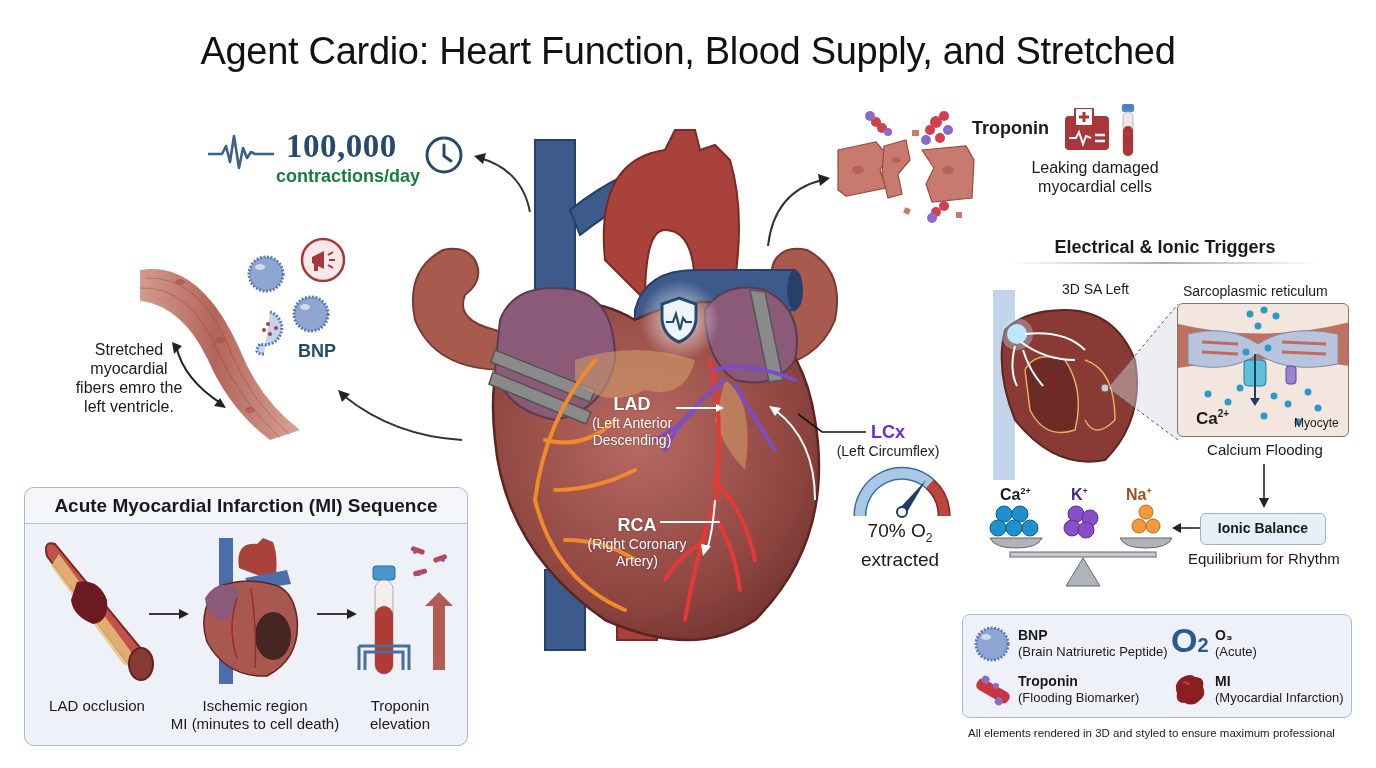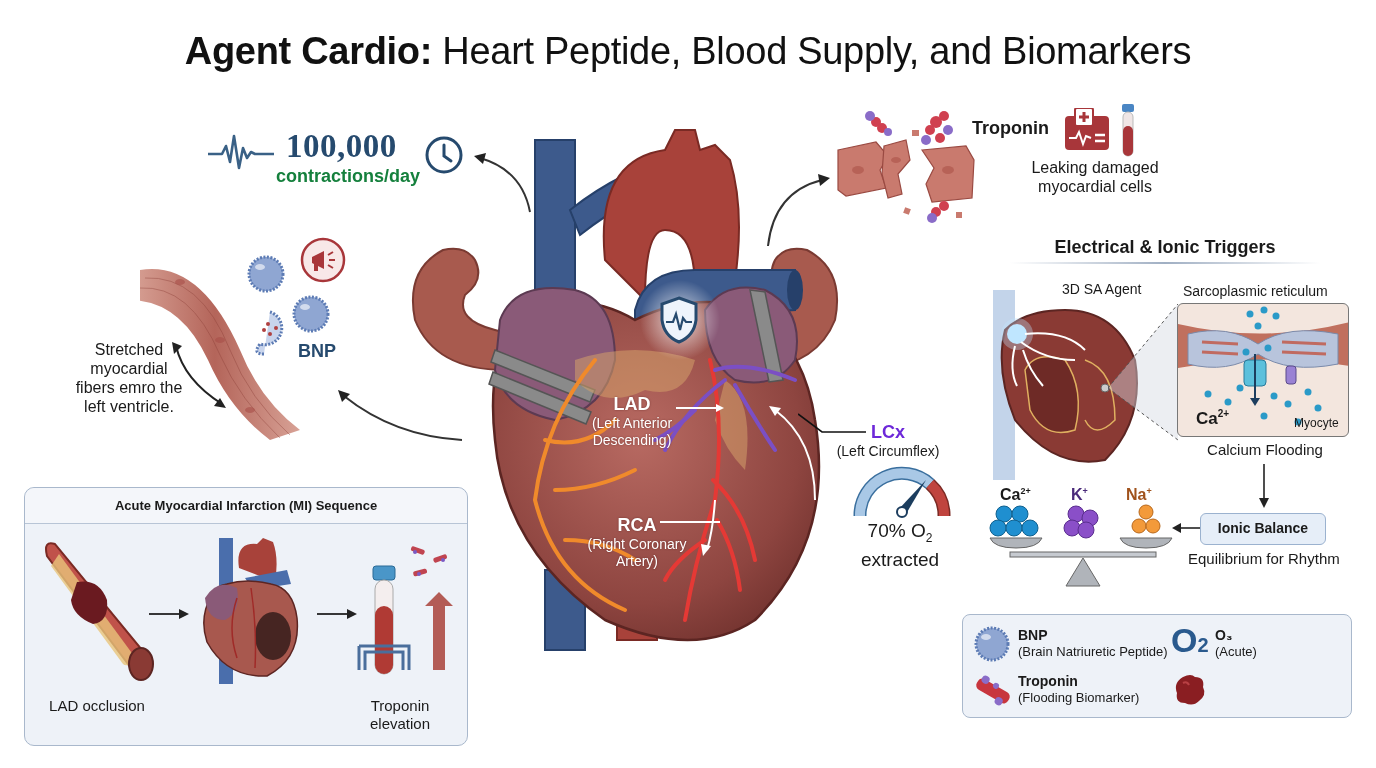--- a/index.html
+++ b/index.html
@@ -2,49 +2,49 @@
 <html><head>
 <meta charset="utf-8">
 <style>
   * { box-sizing: border-box; margin: 0; padding: 0; }
   html, body { width: 1376px; height: 768px; overflow: hidden; background: #ffffff; }
   body { font-family: "Liberation Sans", "DejaVu Sans", sans-serif; color: #1a1a1a; position: relative; }
   .abs { position: absolute; }
   svg { display: block; }
 
   .title { left: 0; top: 30px; width: 1376px; text-align: center; font-size: 38px; color: #111; letter-spacing: -0.3px; }
-  .title .strong { font-weight: 700; }
+  .title .strong { font-weight: 400; }
 
   .stat-num { font-size: 33px; font-weight: 700; color: #264a6e; letter-spacing: 0.5px; }
   .stat-sub { font-size: 18px; color: #15803d; font-weight: bold; }
 
   .label-bold { font-weight: 700; }
   .txt-18 { font-size: 18px; line-height: 20px; }
   .txt-16 { font-size: 16px; line-height: 19px; }
   .txt-15 { font-size: 15px; line-height: 18px; }
   .txt-14 { font-size: 14px; line-height: 17px; }
   .txt-13 { font-size: 13px; line-height: 16px; text-align: center; }
   .txt-12 { font-size: 12px; line-height: 15px; }
   .center { text-align: center; }
   .white { color: #fff; text-shadow: 0 0 2px rgba(80,20,20,0.6); }
 
   .mi-panel { left: 24px; top: 487px; width: 444px; height: 259px; background: #eef2f8; border: 1.5px solid #a9b8cc; border-radius: 10px; }
-  .mi-header { height: 36px; border-bottom: 1.5px solid #b8c5d6; background: #f4f6fa; border-radius: 10px 10px 0 0; text-align: center; font-size: 13px; font-weight: 700; line-height: 36px; }
+  .mi-header { height: 36px; border-bottom: 1.5px solid #b8c5d6; background: #f4f6fa; border-radius: 10px 10px 0 0; text-align: center; font-size: 19px; font-weight: 700; line-height: 36px; }
 
   .legend-panel { left: 962px; top: 614px; width: 390px; height: 104px; background: #eef2f8; border: 1.5px solid #a9b8cc; border-radius: 8px; }
 
   .ionic-box { left: 1200px; top: 513px; width: 126px; height: 32px; background: #e6eef8; border: 1.5px solid #9bb2cf; border-radius: 6px; font-weight: 700; font-size: 14px; text-align: center; line-height: 29px; }
 
   .section-title { font-size: 18px; font-weight: 700; }
 </style>
 </head>
 <body>
 
 <div class="abs title">
-  <span class="strong">Agent Cardio:</span><span> Heart Peptide, Blood Supply, and Biomarkers</span>
+  <span class="strong">Agent Cardio:</span><span> Heart Function, Blood Supply, and Stretched</span>
 </div>
 
 <div class="abs" style="left:208px; top:130px;">
   <svg width="66" height="44" viewBox="0 0 66 44">
       <polyline points="0,24 14,24 18,16 22,32 26,6 31,38 35,18 39,28 43,22 47,24 66,24" fill="none" stroke="#3a6186" stroke-width="2.6" stroke-linejoin="round"></polyline>
     </svg>
 </div>
 <div class="abs stat-num" style="left:286px; top:128px;font-family:Liberation Serif, serif;">100,000</div>
 <div class="abs stat-sub" style="left:276px; top:166px;">contractions/day</div>
 <div class="abs" style="left:424px; top:135px;">
@@ -325,21 +325,21 @@
     <circle cx="50" cy="46" r="5" fill="#fff" stroke="#1c3d5e" stroke-width="2"></circle>
   </svg>
 </div>
 <div class="abs center" style="left:842px; top:520px; width:116px; font-size:19px; line-height:22px;">
   <div><span>70% O</span><sub style="font-size:12px;">2</sub></div>
   <div>extracted</div>
 </div>
 
 <div class="abs section-title center" style="left:1010px; top:237px; width:310px;">Electrical &amp; Ionic Triggers</div>
 <div class="abs" style="left:1010px; top:262px; width:310px; height:2px; background:linear-gradient(90deg, rgba(160,175,195,0), #a0afc3, rgba(160,175,195,0));"></div>
-<div class="abs txt-14" style="left:1062px; top:281px;">3D SA Agent</div>
+<div class="abs txt-14" style="left:1062px; top:281px;">3D SA Left</div>
 <div class="abs txt-14" style="left:1183px; top:283px;">Sarcoplasmic reticulum</div>
 
 <div class="abs" style="left:975px; top:290px;">
   <svg width="170" height="190" viewBox="0 0 170 190">
     <rect x="18" y="0" width="22" height="190" fill="#9bb8dc" opacity="0.6"></rect>
     <path d="M30,40 Q20,80 40,130 Q80,180 130,170 Q170,130 160,70 Q140,20 90,20 Q50,20 30,40 Z" fill="#8a3a34" stroke="#5c2522" stroke-width="2"></path>
     <path d="M50,80 Q60,60 90,70 Q110,100 100,140 Q70,150 55,120 Z" fill="#6e2a26" stroke="#e0b060" stroke-width="1.5"></path>
     <path d="M110,70 Q140,80 140,130 Q120,150 110,130" fill="none" stroke="#e0b060" stroke-width="1.5"></path>
     <circle cx="42" cy="44" r="10" fill="#bfe6ff"></circle>
     <circle cx="42" cy="44" r="16" fill="#bfe6ff" opacity="0.35"></circle>
@@ -492,20 +492,24 @@
       <g fill="#7a5ac4">
           <circle cx="60" cy="6" r="2"></circle>
           <circle cx="88" cy="14" r="2"></circle>
           <circle cx="64" cy="28" r="2"></circle>
         </g>
     </svg>
   </div>
   <div class="abs txt-15 center" style="left:12px; top:209px; width:120px;">
     <div>LAD occlusion</div>
   </div>
+  <div class="abs txt-15 center" style="left:140px; top:209px; width:180px;">
+    <div>Ischemic region</div>
+    <div>MI (minutes to cell death)</div>
+  </div>
   <div class="abs txt-15 center" style="left:320px; top:209px; width:110px;">
     <div>Troponin</div>
     <div>elevation</div>
   </div>
 </div>
 
 <div class="abs legend-panel">
   <div class="abs" style="left:10px; top:10px;">
     <svg width="38" height="38" viewBox="0 0 38 38">
         <circle cx="19" cy="19" r="16" fill="#8fa6d2" stroke="#5c7bb4" stroke-width="3" stroke-dasharray="2 1.5"></circle>
@@ -538,15 +542,20 @@
   <div class="abs" style="left:55px; top:58px;">
     <div class="label-bold txt-14">Troponin</div>
     <div class="txt-13">(Flooding Biomarker)</div>
   </div>
   <div class="abs" style="left:210px; top:58px;">
     <svg width="34" height="34" viewBox="0 0 34 34">
         <path d="M10,4 Q18,0 22,4 Q32,4 30,14 Q34,22 26,28 Q20,34 12,30 Q2,30 4,20 Q0,10 10,4 Z" fill="#8a1e22"></path>
         <path d="M10,10 Q14,8 16,12" stroke="#b84044" stroke-width="2" fill="none"></path>
       </svg>
   </div>
+  <div class="abs" style="left:252px; top:58px;">
+    <div class="label-bold txt-14">MI</div>
+    <div class="txt-13">(Myocardial Infarction)</div>
+  </div>
 </div>
 <div class="abs txt-12" style="left:968px; top:727px; width:400px; font-size:11.5px; line-height:13px;">
+  <div>All elements rendered in 3D and styled to ensure maximum professional</div>
 </div>
 
 </body></html>

